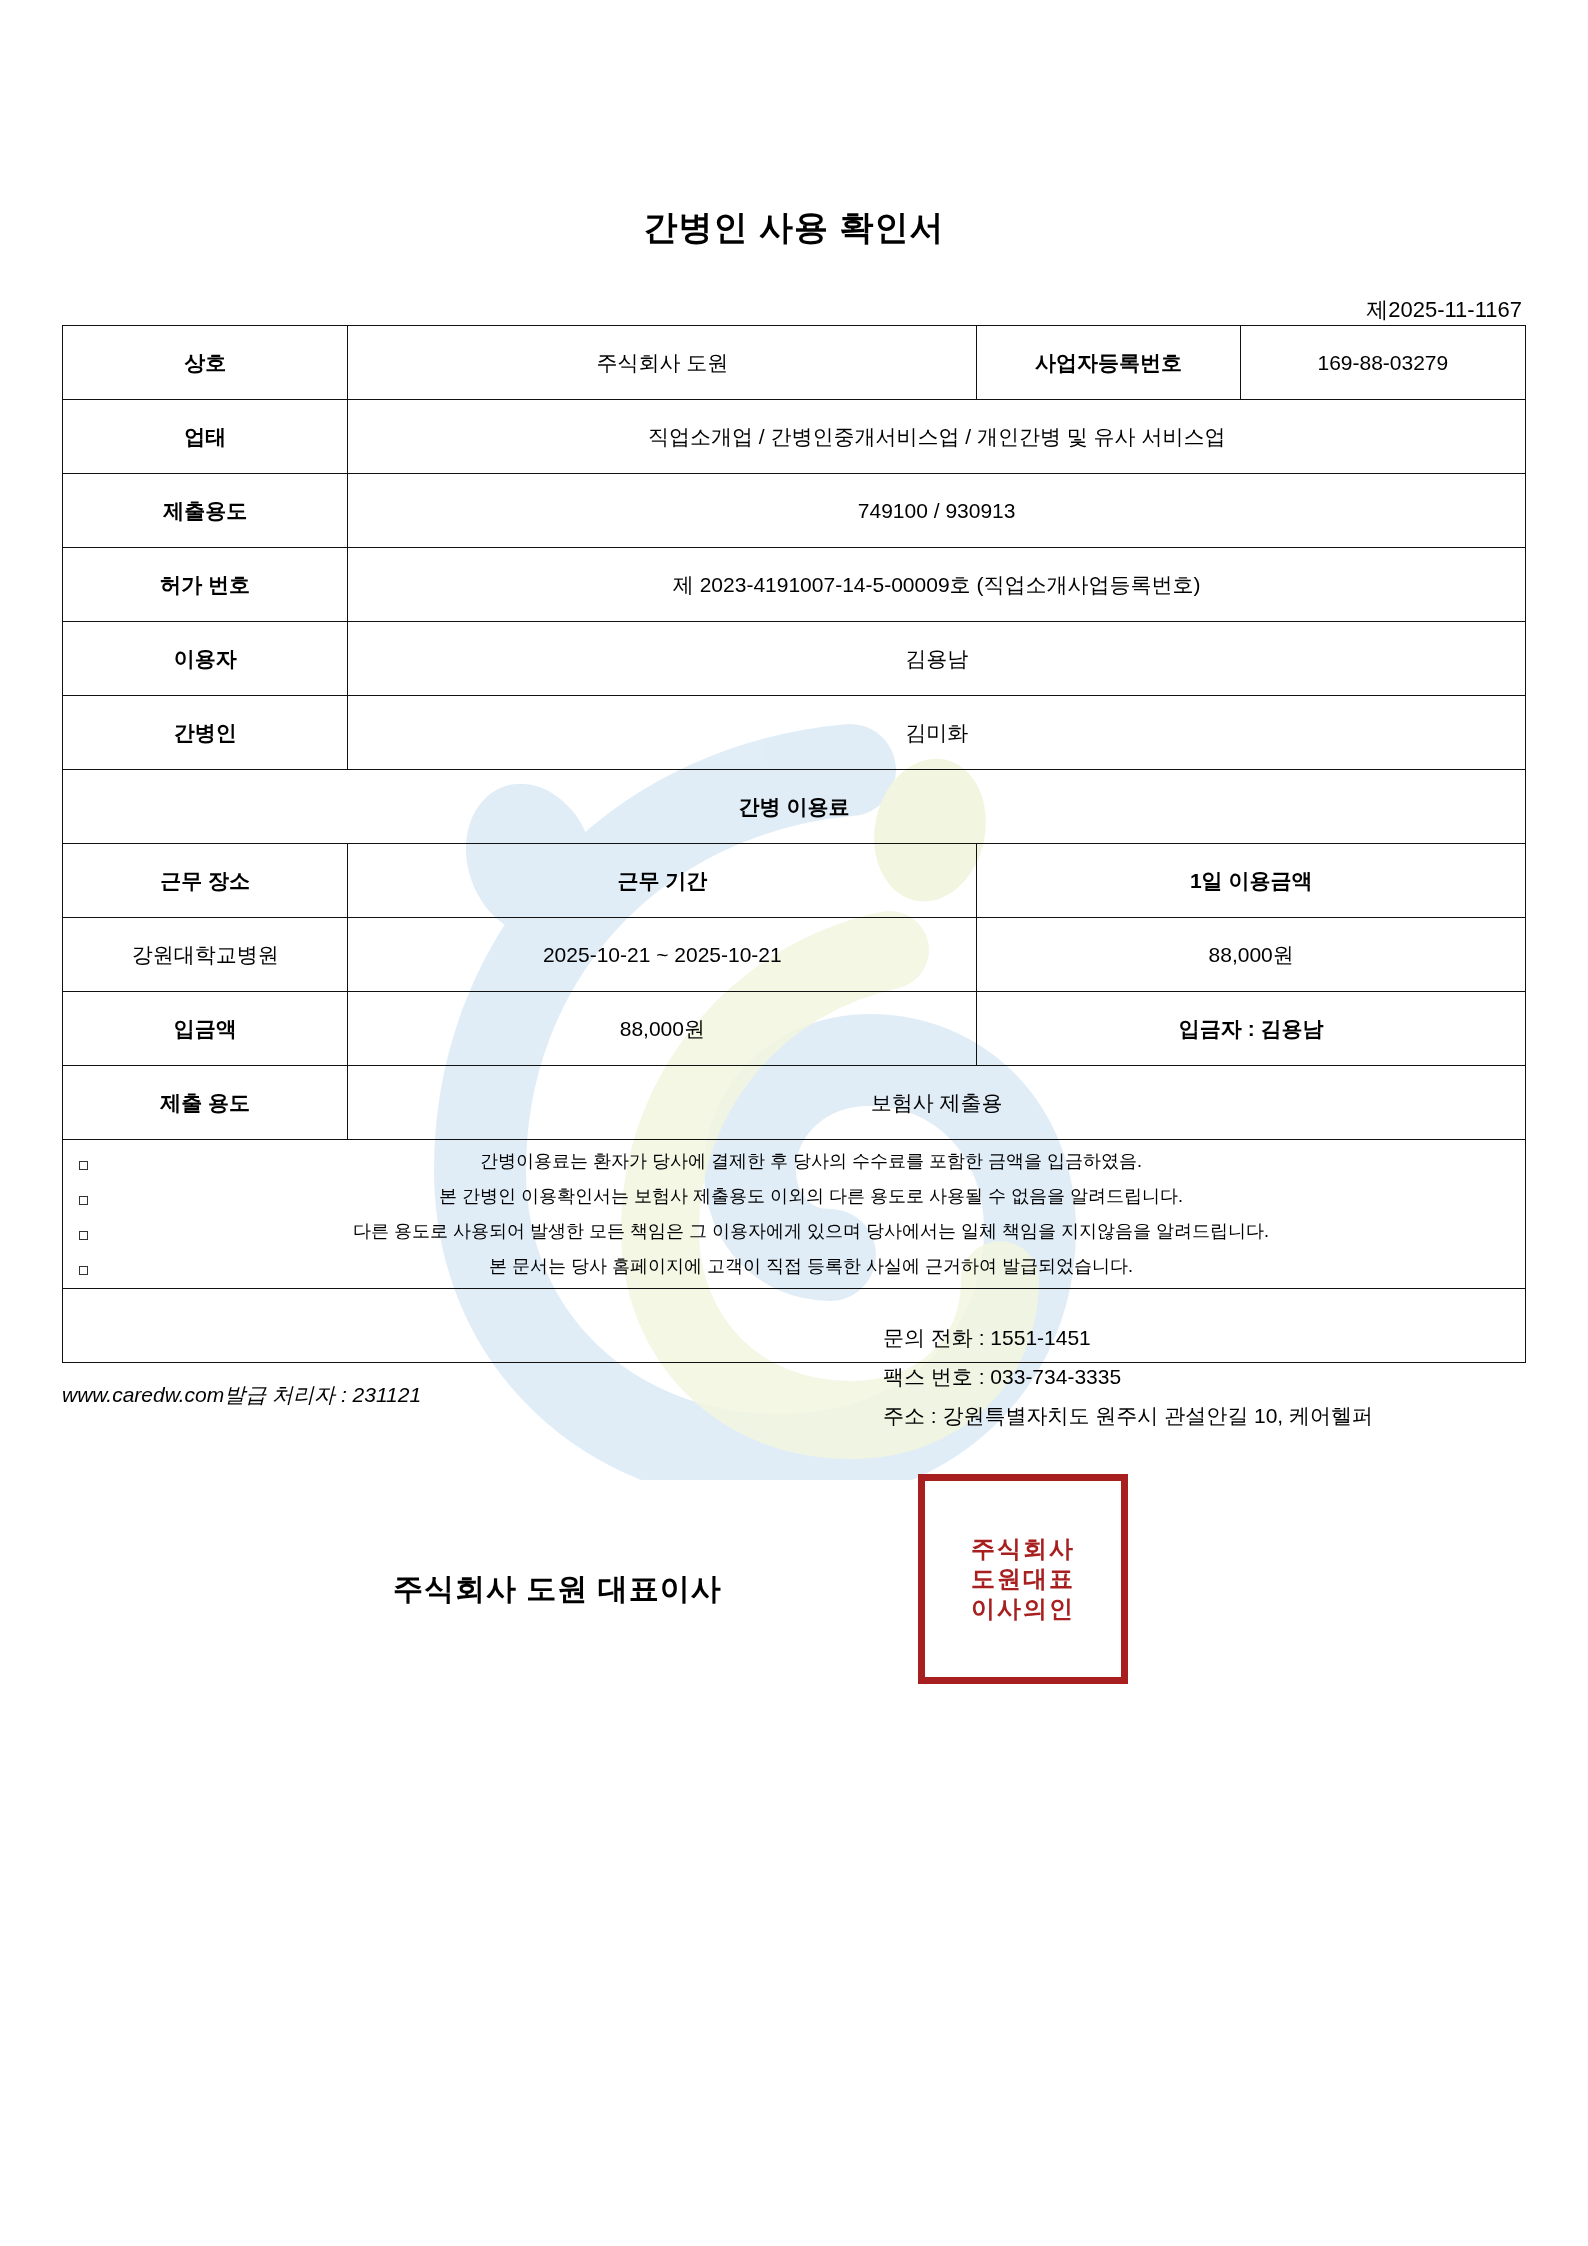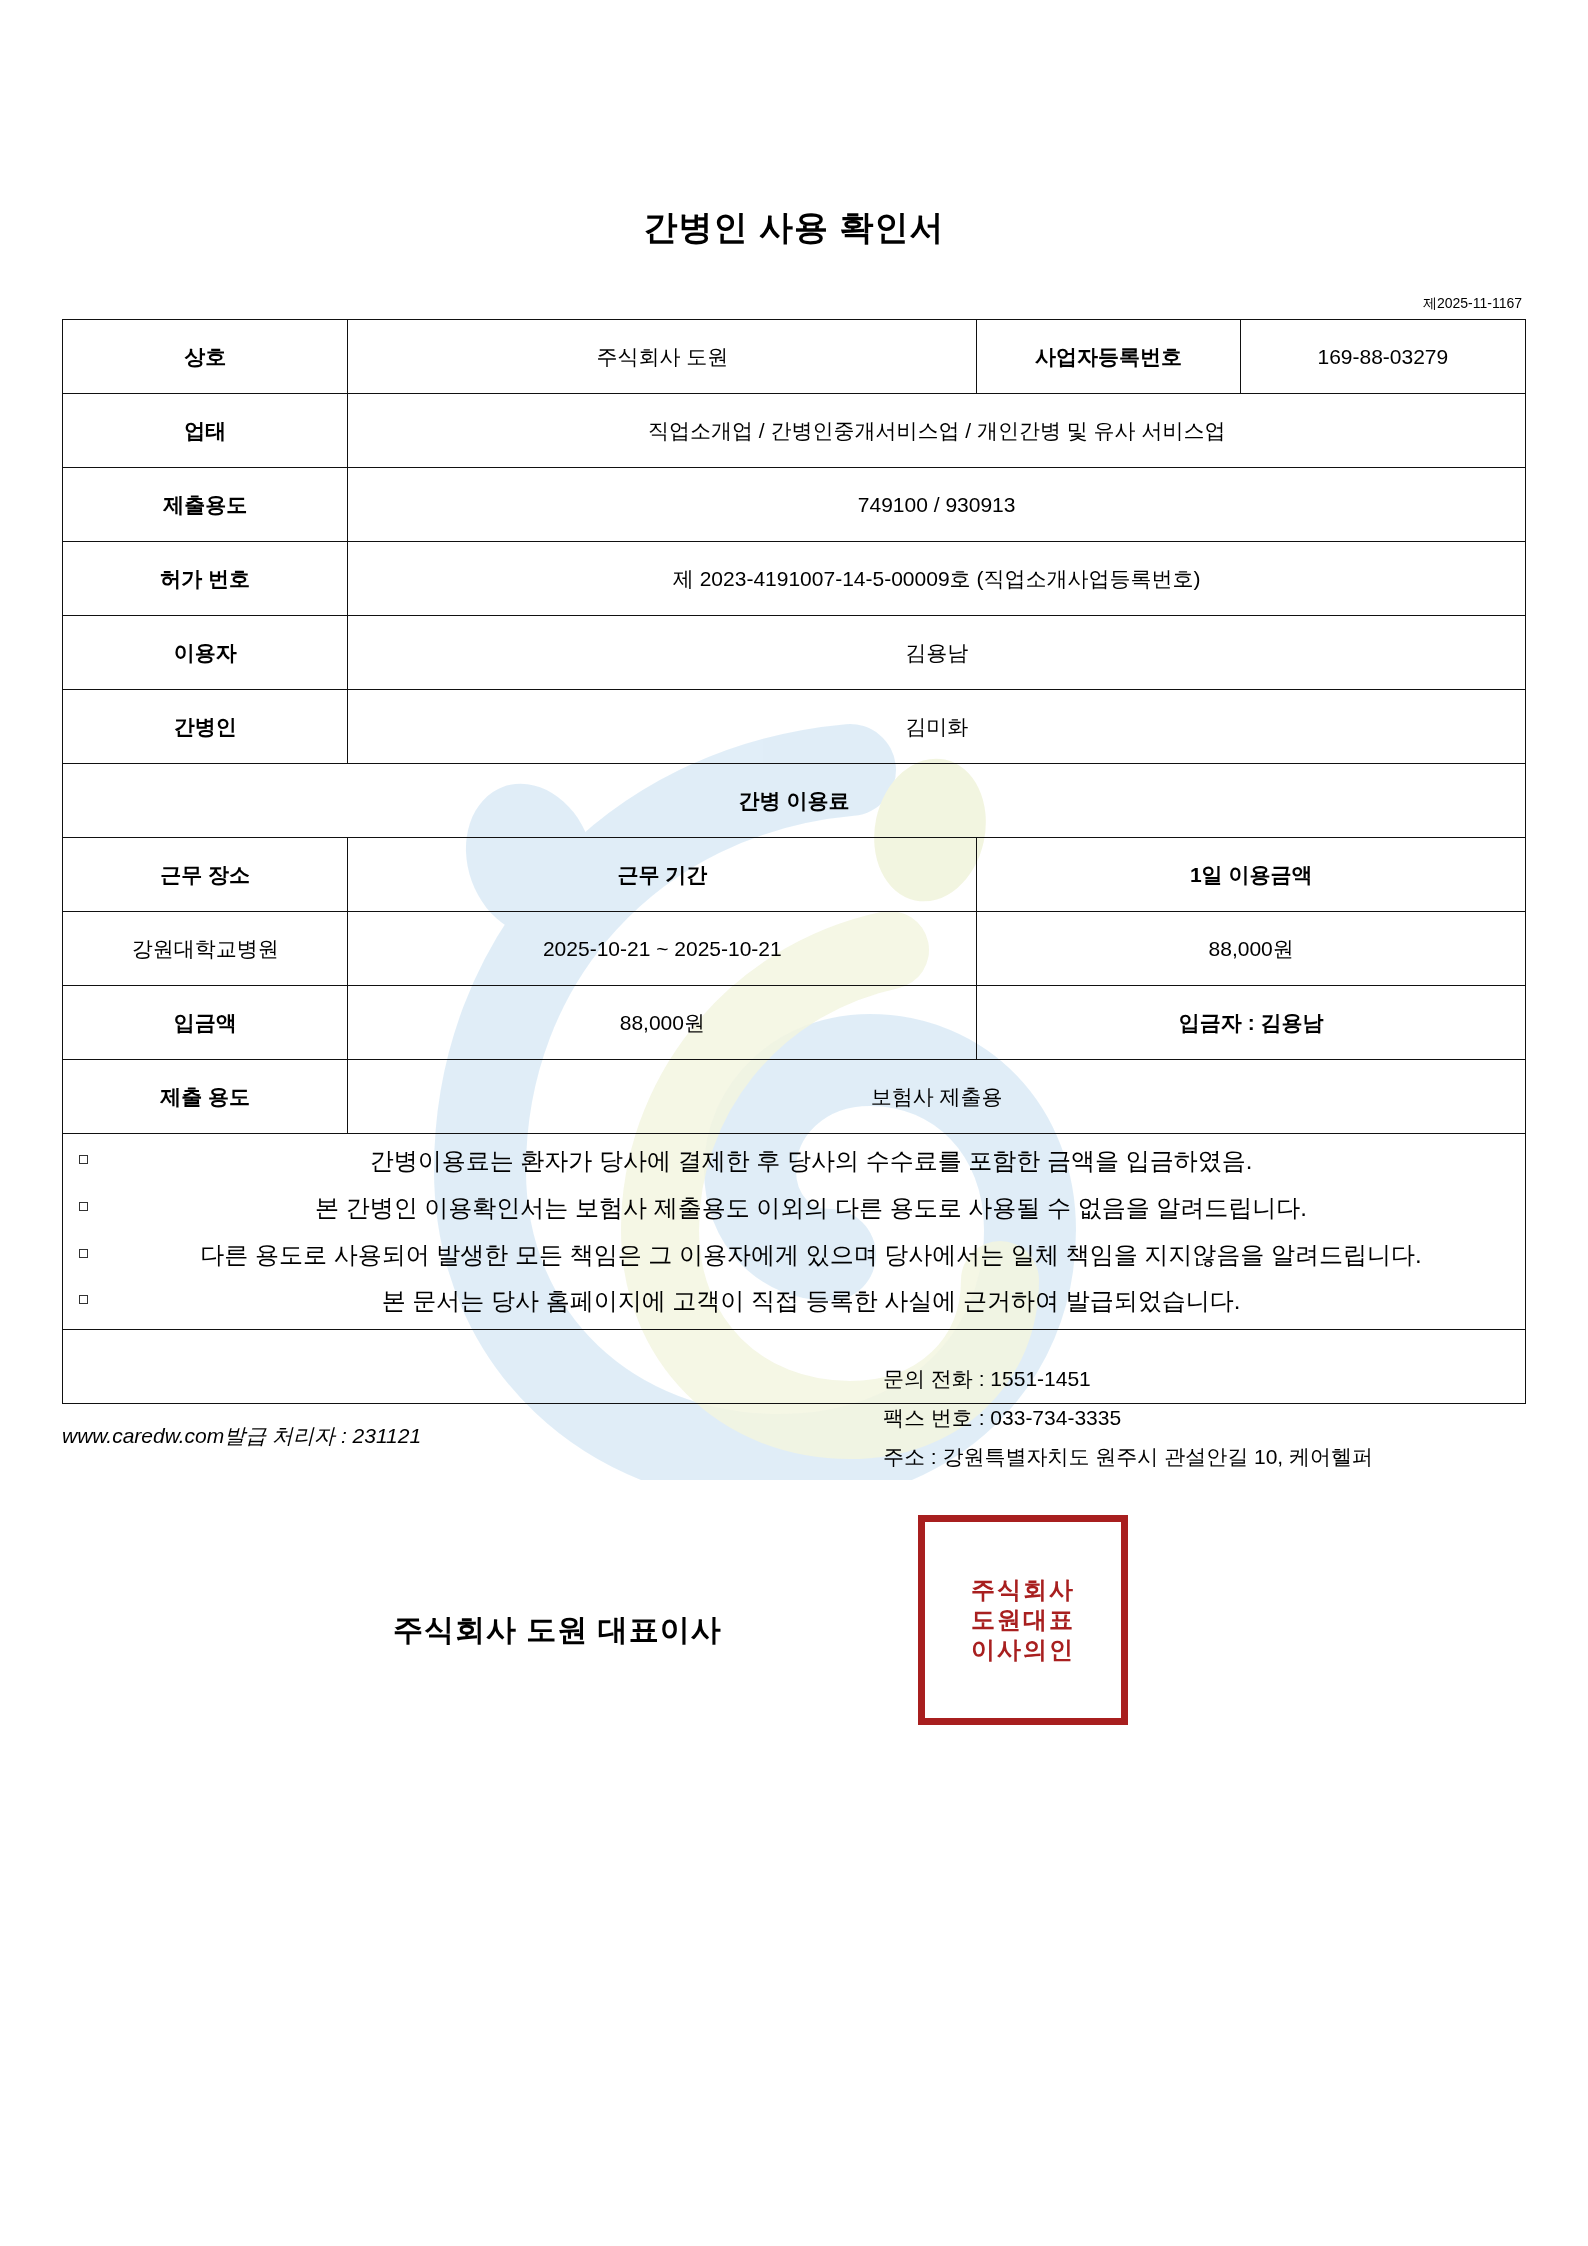--- a/index.html
+++ b/index.html
@@ -39,23 +39,23 @@
     text-align: center;
     font-size: 34px;
     font-weight: bold;
     letter-spacing: 1px;
     padding-top: 205px;
     position: relative;
     z-index: 2;
   }
   .doc-number {
     text-align: right;
-    font-size: 14px;
+    font-size: 22px;
     margin-top: 44px;
-    margin-bottom: 6px;
+    margin-bottom: 0;
     padding-right: 4px;
     position: relative;
     z-index: 2;
   }
 
   
   table.main {
     width: 100%;
     border-collapse: collapse;
     table-layout: fixed;
@@ -85,21 +85,21 @@
     padding: 44px 30px 44px 36px;
     height: 300px;
     vertical-align: top;
   }
   .notes-list {
     list-style: none;
     margin: 0;
     padding: 0;
   }
   .notes-list li {
-    font-size: 24px;
+    font-size: 18px;
     line-height: 1.95;
     position: relative;
     padding-left: 34px;
   }
   .notes-list li::before {
     content: "";
     position: absolute;
     left: 8px;
     top: 17px;
     width: 7px;

